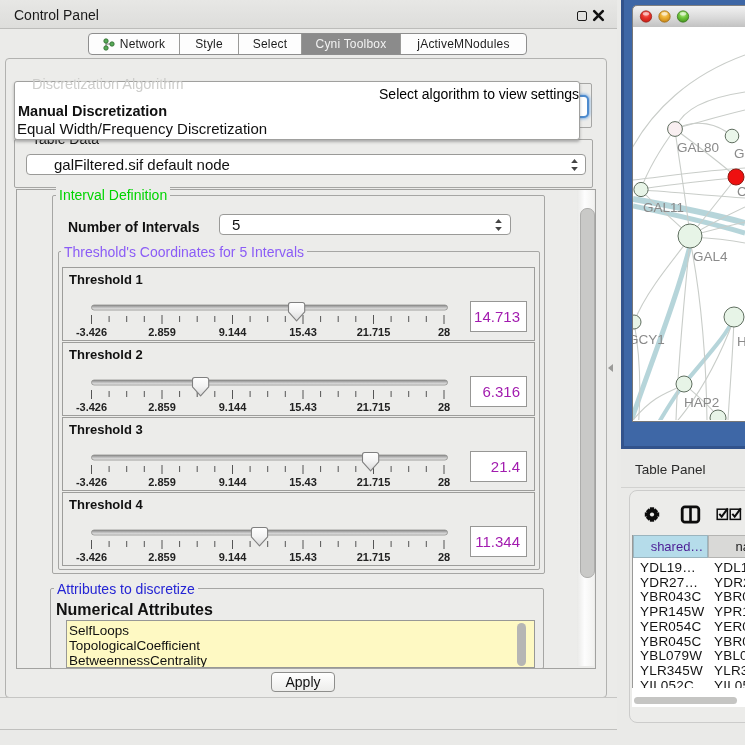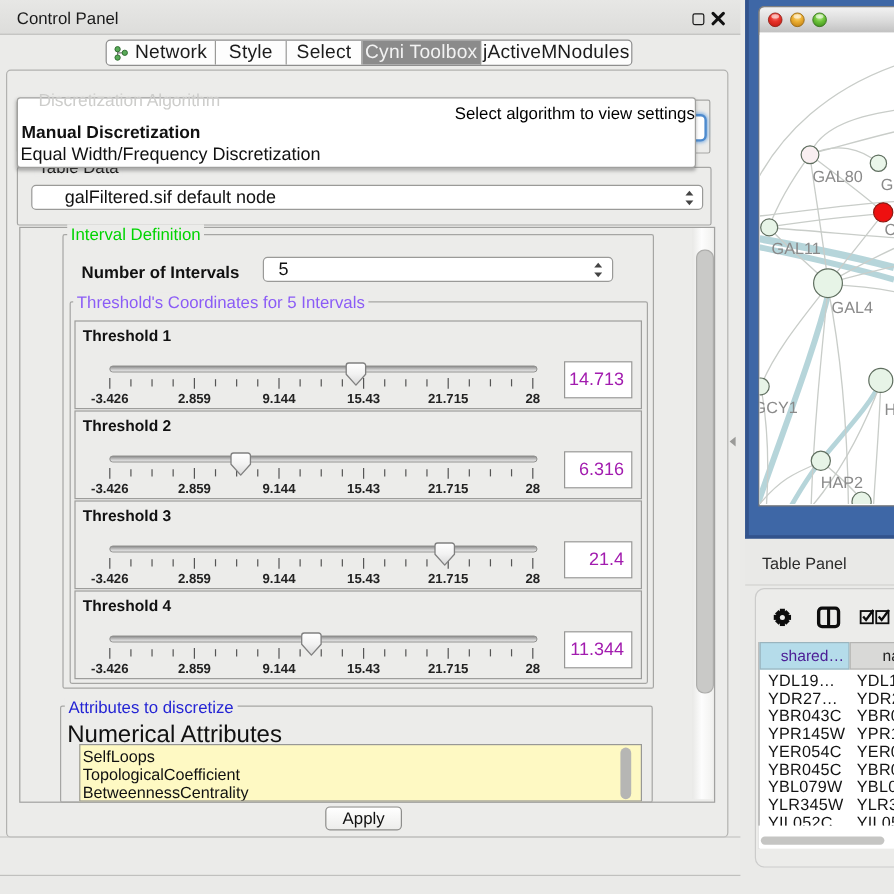--- a/index.html
+++ b/index.html
@@ -1,18 +1,18 @@
 <!DOCTYPE html>
 <html><head><meta charset="utf-8"><style>
 html,body{margin:0;padding:0}
 #page{position:relative;width:745px;height:745px;background:#eaeae8;font-family:"Liberation Sans",sans-serif;overflow:hidden}
 .abs{position:absolute}
 .grp{position:absolute;border:1px solid #a6a6a4;border-radius:2px}
 .grplab{position:absolute;background:#ececea;padding:0 3px;white-space:nowrap}
-.seg{position:absolute;display:flex;background:#fdfdfd;border:1px solid #8e8e8e;border-radius:4px;overflow:hidden;font-size:16px;letter-spacing:0.2px;color:#1c1c1c}
+.seg{position:absolute;display:flex;background:#fdfdfd;border:1px solid #8e8e8e;border-radius:4px;overflow:hidden;font-size:12px;letter-spacing:0.2px;color:#1c1c1c}
 .seg>div{display:flex;align-items:center;justify-content:center;border-right:1px solid #9a9a98;white-space:nowrap}
 .seg>div:last-child{border-right:none}
 .seg .sel{background:#8b8b8b;color:#f2f2f2}
 .combo{position:absolute;background:#fff;border:1px solid #9a9a98;border-radius:4px;font-size:15px;color:#111}
 .tpanel{position:absolute;border:1px solid #9d9d9b;background:#ececea}
 .tlab{position:absolute;left:6px;top:4px;font-size:13px;font-weight:bold;color:#111}
 .vbox{position:absolute;width:49px;height:29px;background:#fff;border:1px solid #979795;font-size:15px;color:#a21caf;text-align:right;line-height:29px;padding-right:6px}
 </style></head><body>
 <div id="page">
 
@@ -145,21 +145,21 @@
  <div class="tlab">Threshold 4</div>
  <svg class="abs" style="left:20px;top:32px;overflow:visible" width="430" height="40" viewBox="0 0 430 40">
   <use href="#sl1"></use>
   <path transform="translate(176.5,0)" d="M-5.9 2.5 h11.8 a2.2 2.2 0 0 1 2.2 2.2 v7.2 l-8.1 9 l-8.1 -9 v-7.2 a2.2 2.2 0 0 1 2.2 -2.2 z" fill="url(#thg)" stroke="#808080" stroke-width="1.1" stroke-linejoin="round"></path>
  </svg>
  <div class="vbox" style="left:407px;top:33px">11.344</div>
 </div>
 
 <div class="grp" style="left:50px;top:588px;width:492px;height:79px"></div>
 <div class="grplab" style="left:54px;top:581px;font-size:14px;color:#2424d4">Attributes to discretize</div>
-<div class="abs" style="left:56px;top:601px;font-size:20px;font-weight:normal;color:#111">Numerical Attributes</div>
+<div class="abs" style="left:56px;top:601px;font-size:16px;font-weight:bold;color:#111">Numerical Attributes</div>
 <div class="abs" style="left:66px;top:620px;width:467px;height:46px;background:#fef9c3;border:1px solid #989896;overflow:hidden">
   <div style="margin:3px 0 0 2px;font-size:13.5px;color:#111;line-height:14.9px">SelfLoops<br>TopologicalCoefficient<br>BetweennessCentrality</div>
 </div>
 <div class="abs" style="left:517px;top:623px;width:9px;height:43px;background:#b6b6b4;border-radius:5px"></div>
 
 <div class="abs" style="left:271px;top:672px;width:62px;height:18px;background:linear-gradient(180deg,#ffffff,#ededeb);border:1px solid #8e8e8c;border-radius:4px;text-align:center;line-height:18px;font-size:14px;color:#111">Apply</div>
 
 <div class="abs" style="left:0;top:697px;width:617px;height:1px;background:#c6c6c4"></div>
 
 <div class="grp" style="left:14px;top:83px;width:576px;height:43px;z-index:1"></div>

